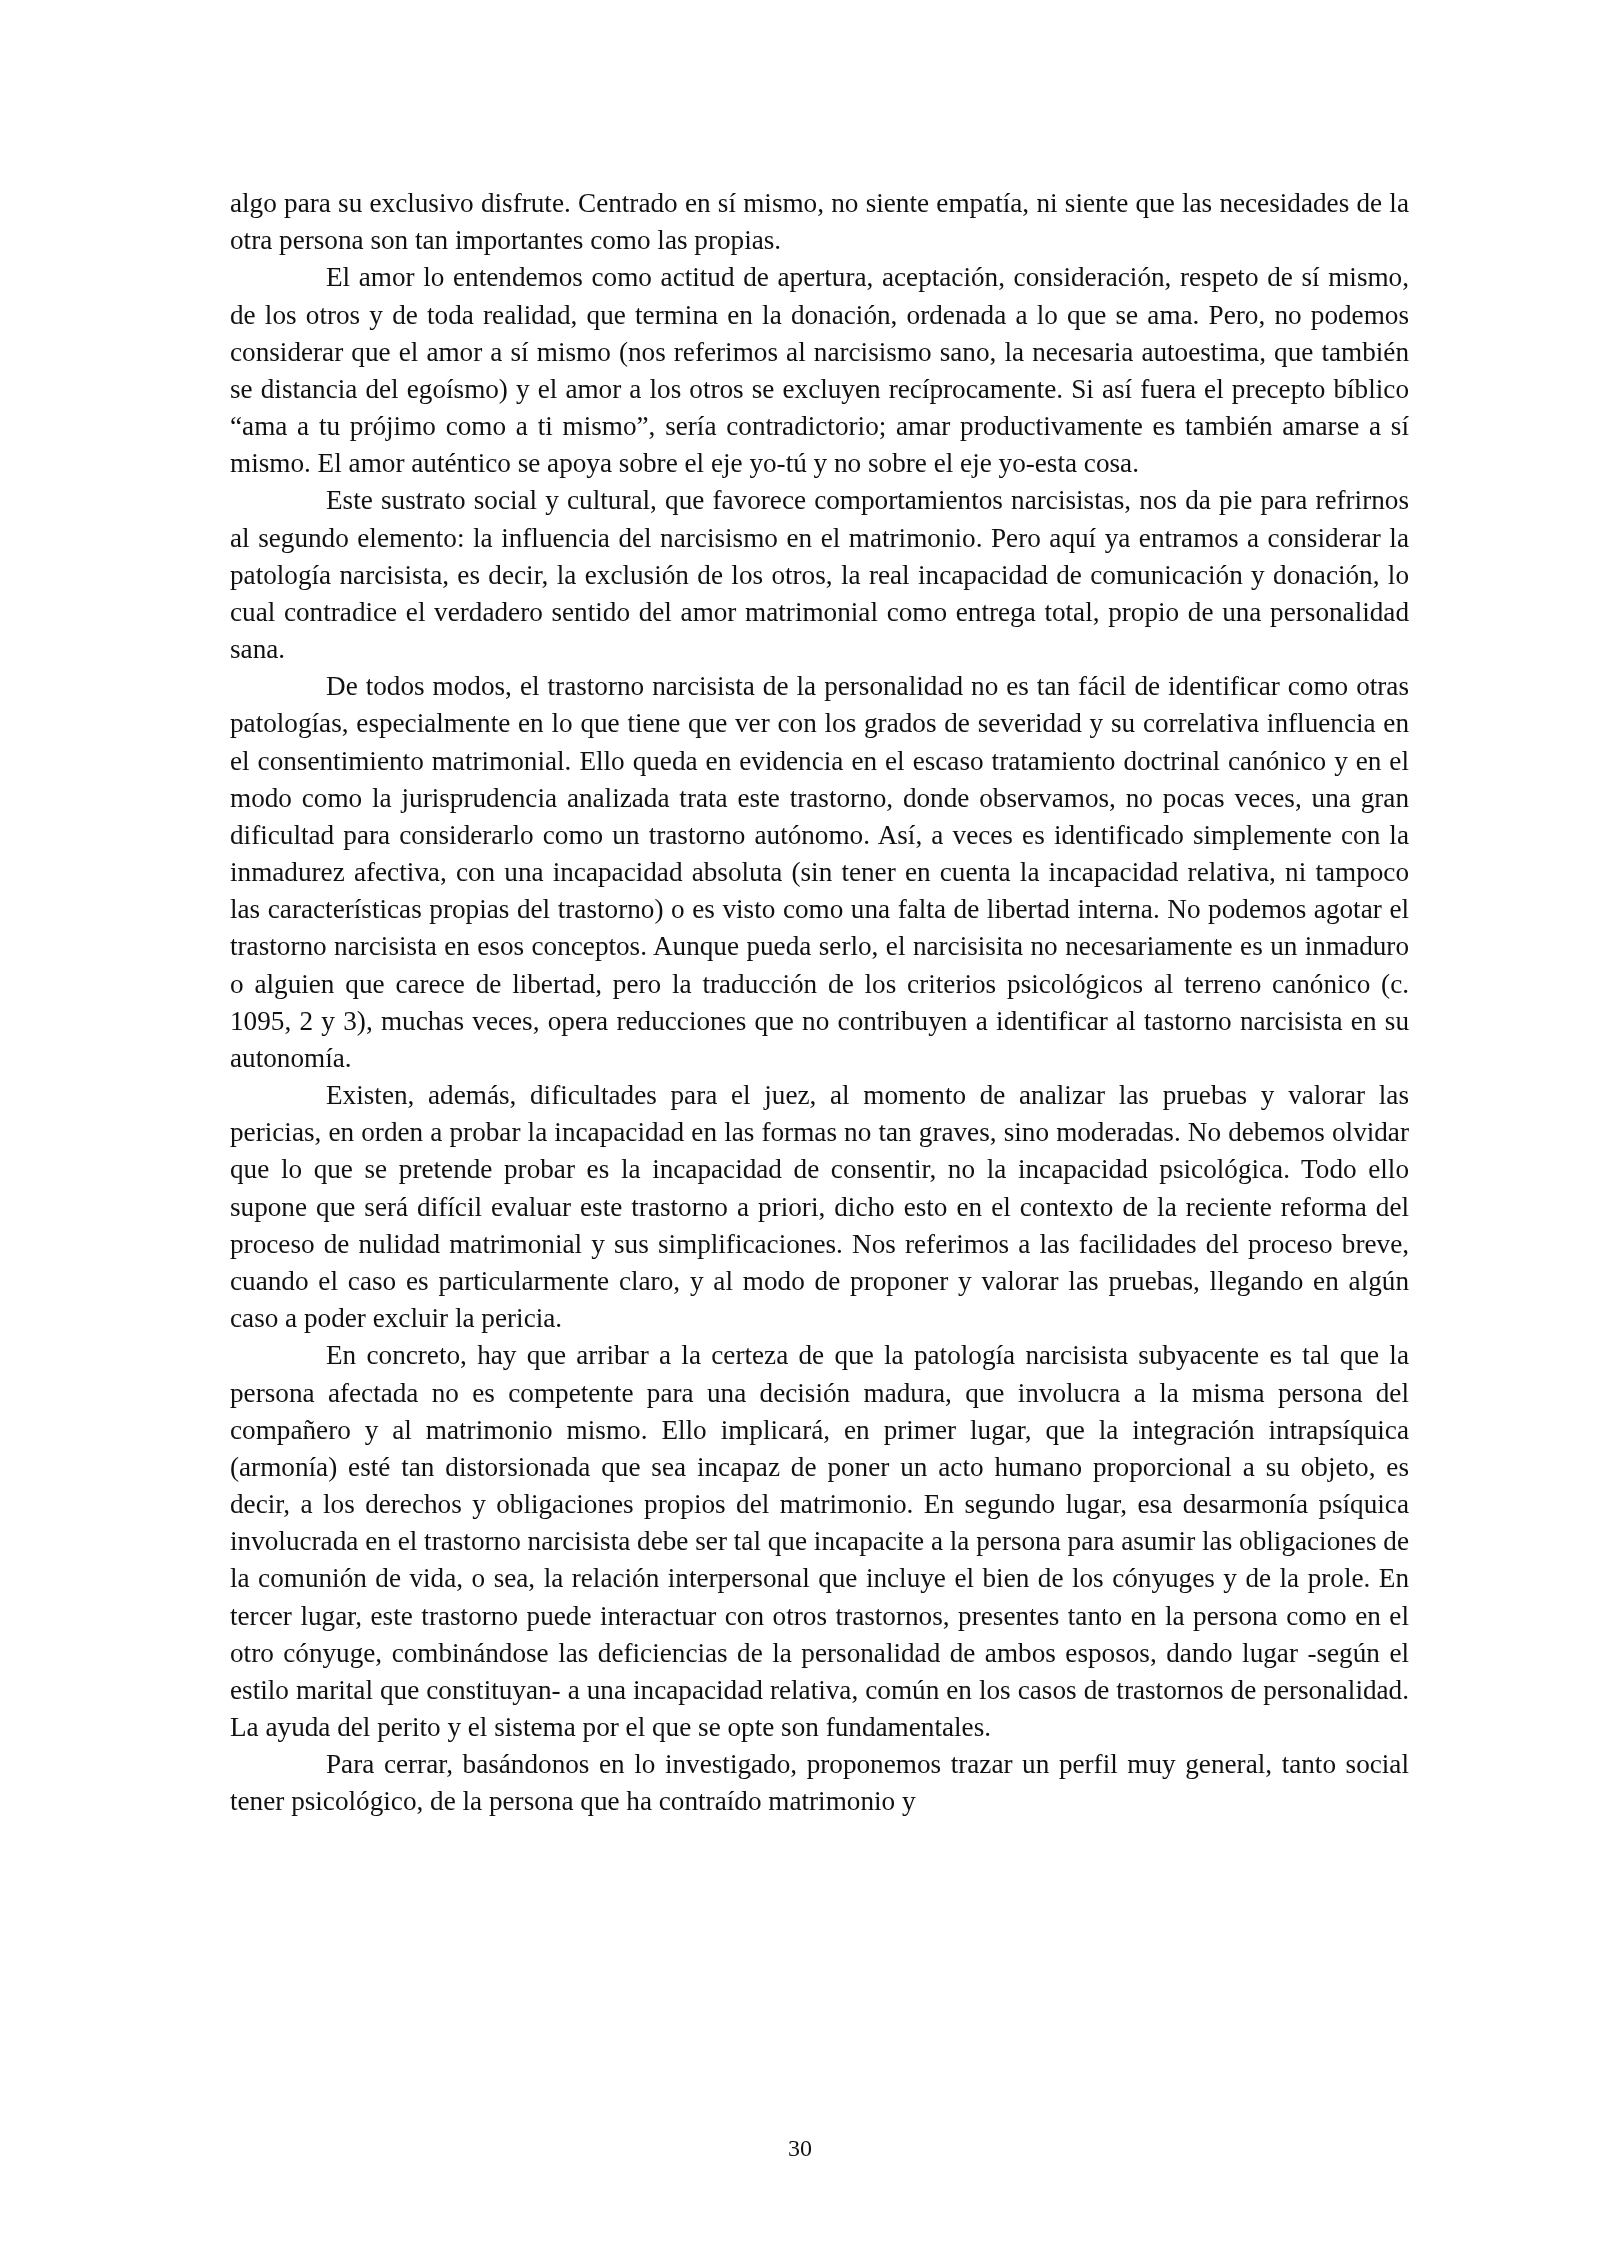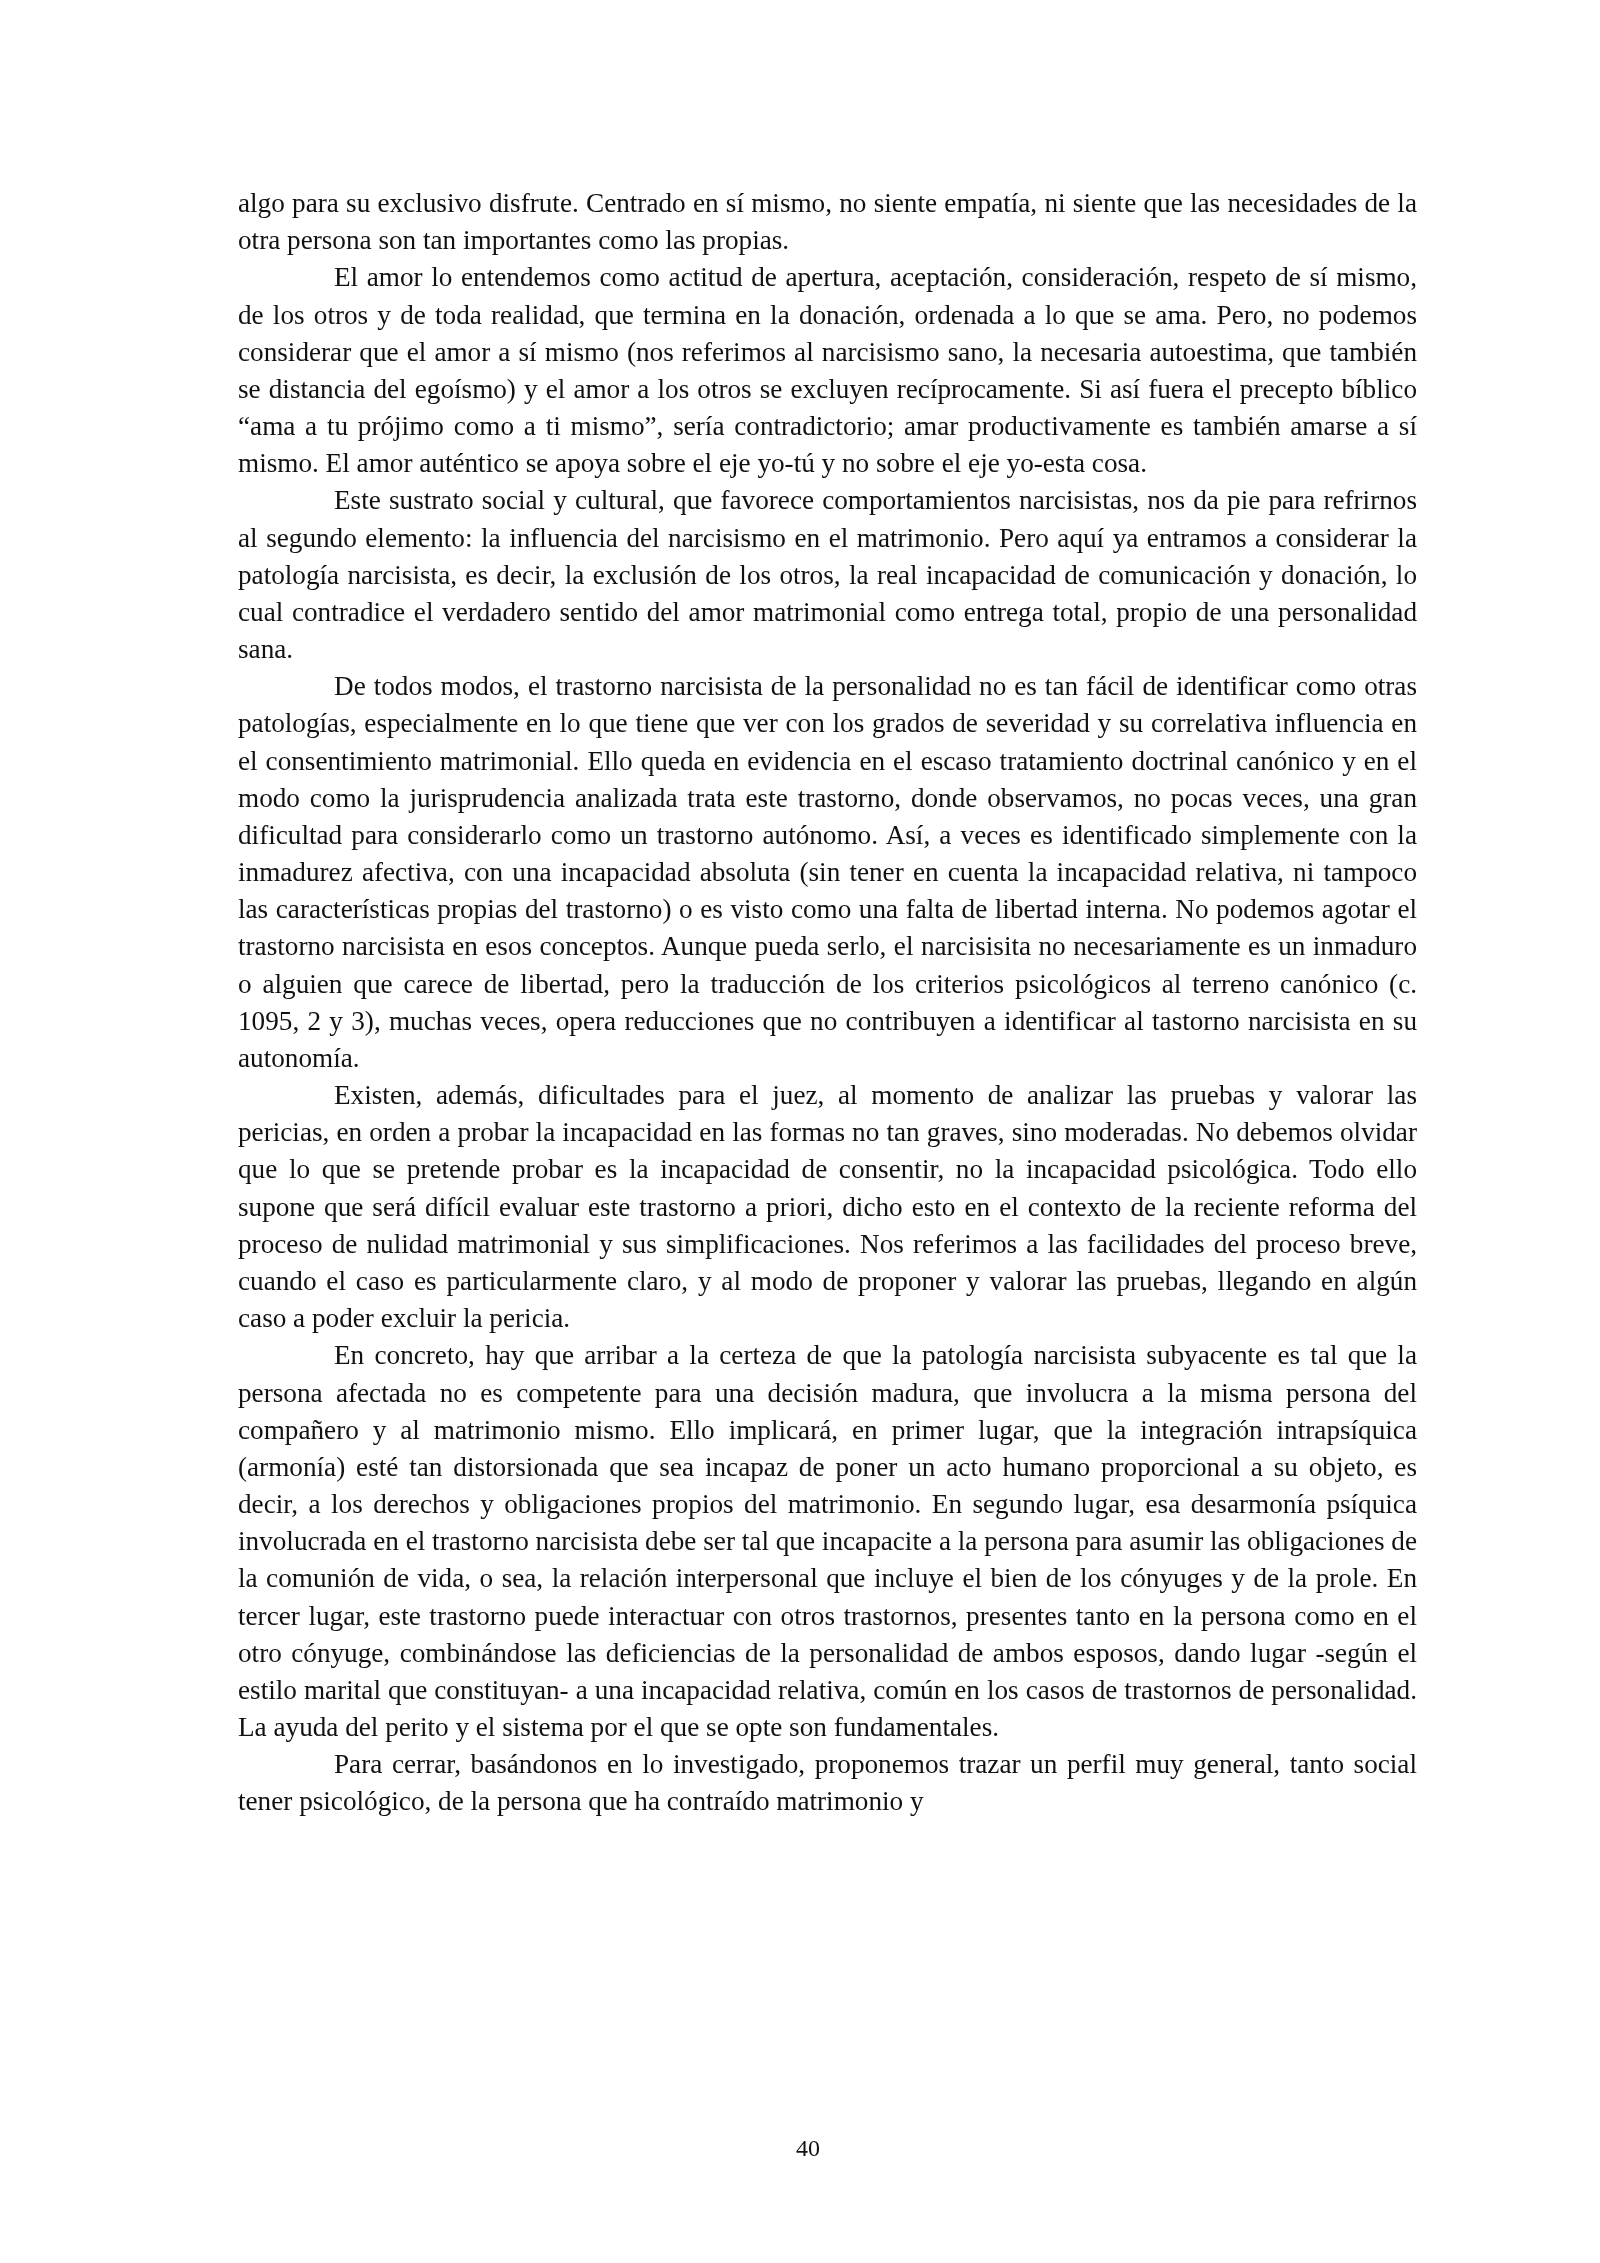--- a/index.html
+++ b/index.html
@@ -8,21 +8,21 @@
     background: #ffffff;
   }
   body {
     width: 1600px;
     height: 2263px;
     position: relative;
     overflow: hidden;
   }
   .page {
     position: absolute;
-    left: 8px;
+    left: 0;
     top: 0;
     width: 1331px;
     height: 2263px;
     background: #ffffff;
   }
   .text-block {
     position: absolute;
     left: 230px;
     top: 185px;
     width: 1179px;
@@ -58,14 +58,14 @@
 <div class="page">
   <div class="text-block">
     <p class="continued">algo para su exclusivo disfrute. Centrado en sí mismo, no siente empatía, ni siente que las necesidades de la otra persona son tan importantes como las propias.</p>
     <p>El amor lo entendemos como actitud de apertura, aceptación, consideración, respeto de sí mismo, de los otros y de toda realidad, que termina en la donación, ordenada a lo que se ama. Pero, no podemos considerar que el amor a sí mismo (nos referimos al narcisismo sano, la necesaria autoestima, que también se distancia del egoísmo) y el amor a los otros se excluyen recíprocamente. Si así fuera el precepto bíblico “ama a tu prójimo como a ti mismo”, sería contradictorio; amar productivamente es también amarse a sí mismo. El amor auténtico se apoya sobre el eje yo-tú y no sobre el eje yo-esta cosa.</p>
     <p>Este sustrato social y cultural, que favorece comportamientos narcisistas, nos da pie para refrirnos al segundo elemento: la influencia del narcisismo en el matrimonio. Pero aquí ya entramos a considerar la patología narcisista, es decir, la exclusión de los otros, la real incapacidad de comunicación y donación, lo cual contradice el verdadero sentido del amor matrimonial como entrega total, propio de una personalidad sana.</p>
     <p>De todos modos, el trastorno narcisista de la personalidad no es tan fácil de identificar como otras patologías, especialmente en lo que tiene que ver con los grados de severidad y su correlativa influencia en el consentimiento matrimonial. Ello queda en evidencia en el escaso tratamiento doctrinal canónico y en el modo como la jurisprudencia analizada trata este trastorno, donde observamos, no pocas veces, una gran dificultad para considerarlo como un trastorno autónomo. Así, a veces es identificado simplemente con la inmadurez afectiva, con una incapacidad absoluta (sin tener en cuenta la incapacidad relativa, ni tampoco las características propias del trastorno) o es visto como una falta de libertad interna. No podemos agotar el trastorno narcisista en esos conceptos. Aunque pueda serlo, el narcisisita no necesariamente es un inmaduro o alguien que carece de libertad, pero la traducción de los criterios psicológicos al terreno canónico (c. 1095, 2 y 3), muchas veces, opera reducciones que no contribuyen a identificar al tastorno narcisista en su autonomía.</p>
     <p>Existen, además, dificultades para el juez, al momento de analizar las pruebas y valorar las pericias, en orden a probar la incapacidad en las formas no tan graves, sino moderadas. No debemos olvidar que lo que se pretende probar es la incapacidad de consentir, no la incapacidad psicológica. Todo ello supone que será difícil evaluar este trastorno a priori, dicho esto en el contexto de la reciente reforma del proceso de nulidad matrimonial y sus simplificaciones. Nos referimos a las facilidades del proceso breve, cuando el caso es particularmente claro, y al modo de proponer y valorar las pruebas, llegando en algún caso a poder excluir la pericia.</p>
     <p>En concreto, hay que arribar a la certeza de que la patología narcisista subyacente es tal que la persona afectada no es competente para una decisión madura, que involucra a la misma persona del compañero y al matrimonio mismo. Ello implicará, en primer lugar, que la integración intrapsíquica (armonía) esté tan distorsionada que sea incapaz de poner un acto humano proporcional a su objeto, es decir, a los derechos y obligaciones propios del matrimonio. En segundo lugar, esa desarmonía psíquica involucrada en el trastorno narcisista debe ser tal que incapacite a la persona para asumir las obligaciones de la comunión de vida, o sea, la relación interpersonal que incluye el bien de los cónyuges y de la prole. En tercer lugar, este trastorno puede interactuar con otros trastornos, presentes tanto en la persona como en el otro cónyuge, combinándose las deficiencias de la personalidad de ambos esposos, dando lugar -según el estilo marital que constituyan- a una incapacidad relativa, común en los casos de trastornos de personalidad. La ayuda del perito y el sistema por el que se opte son fundamentales.</p>
     <p>Para cerrar, basándonos en lo investigado, proponemos  trazar un perfil muy general, tanto social tener psicológico, de la persona que ha contraído matrimonio y</p>
   </div>
-  <div class="page-number">40</div>
+  <div class="page-number">30</div>
 </div>
 
 </body></html>

